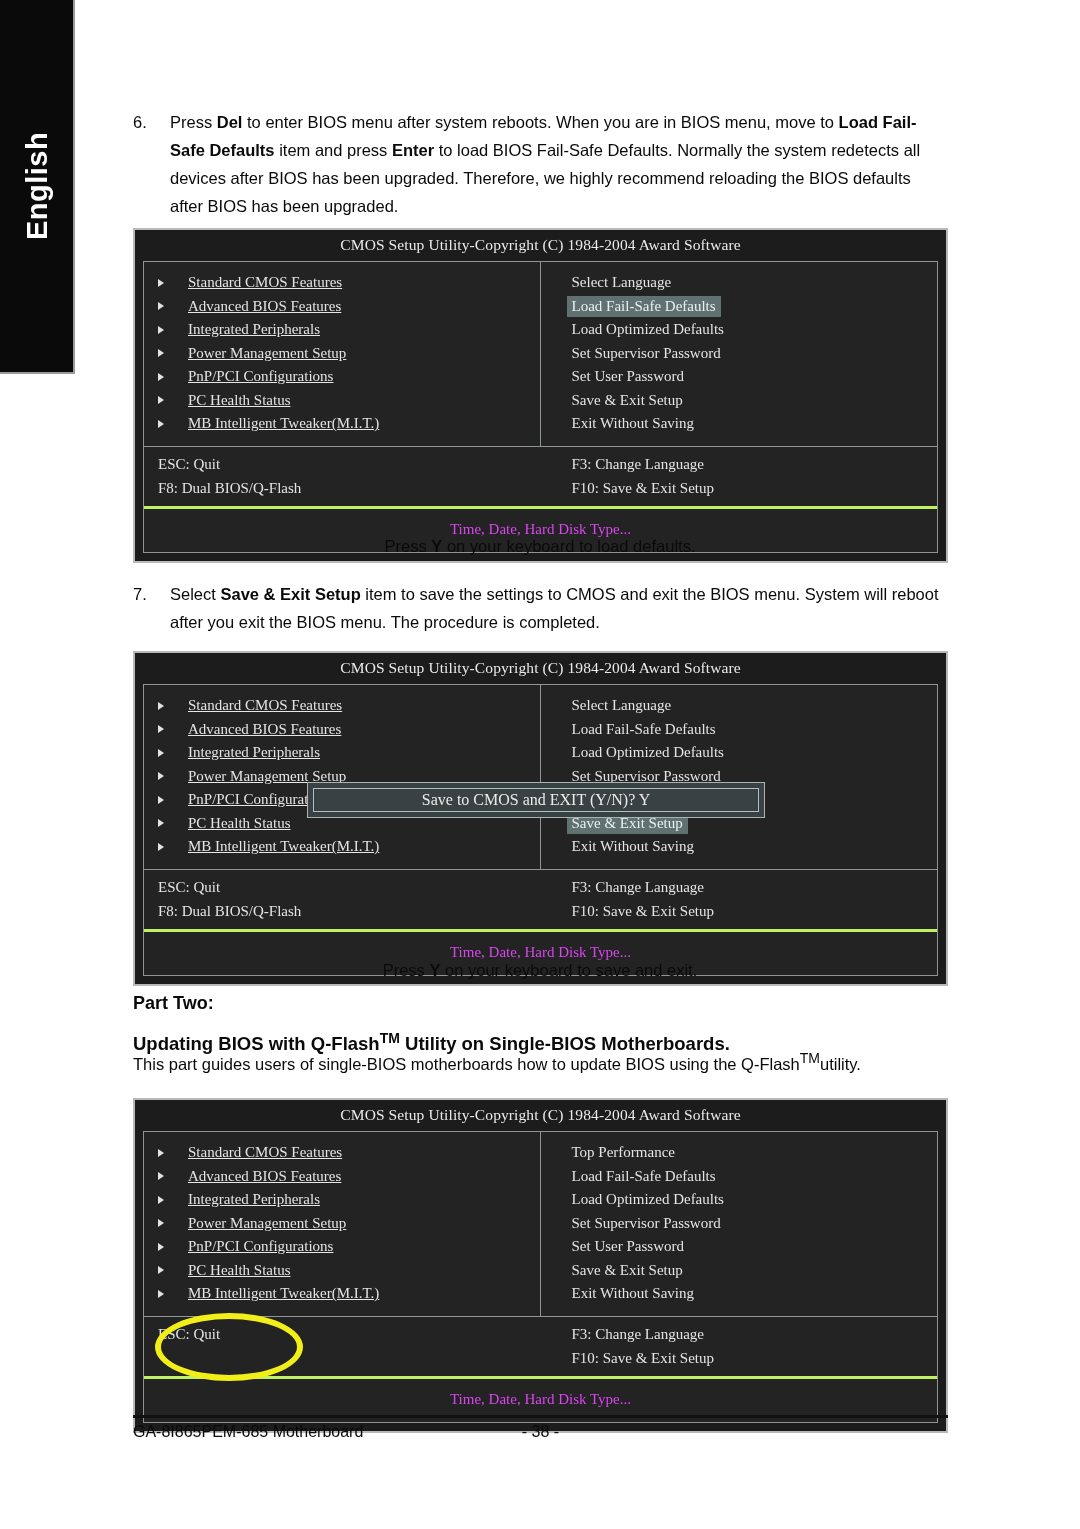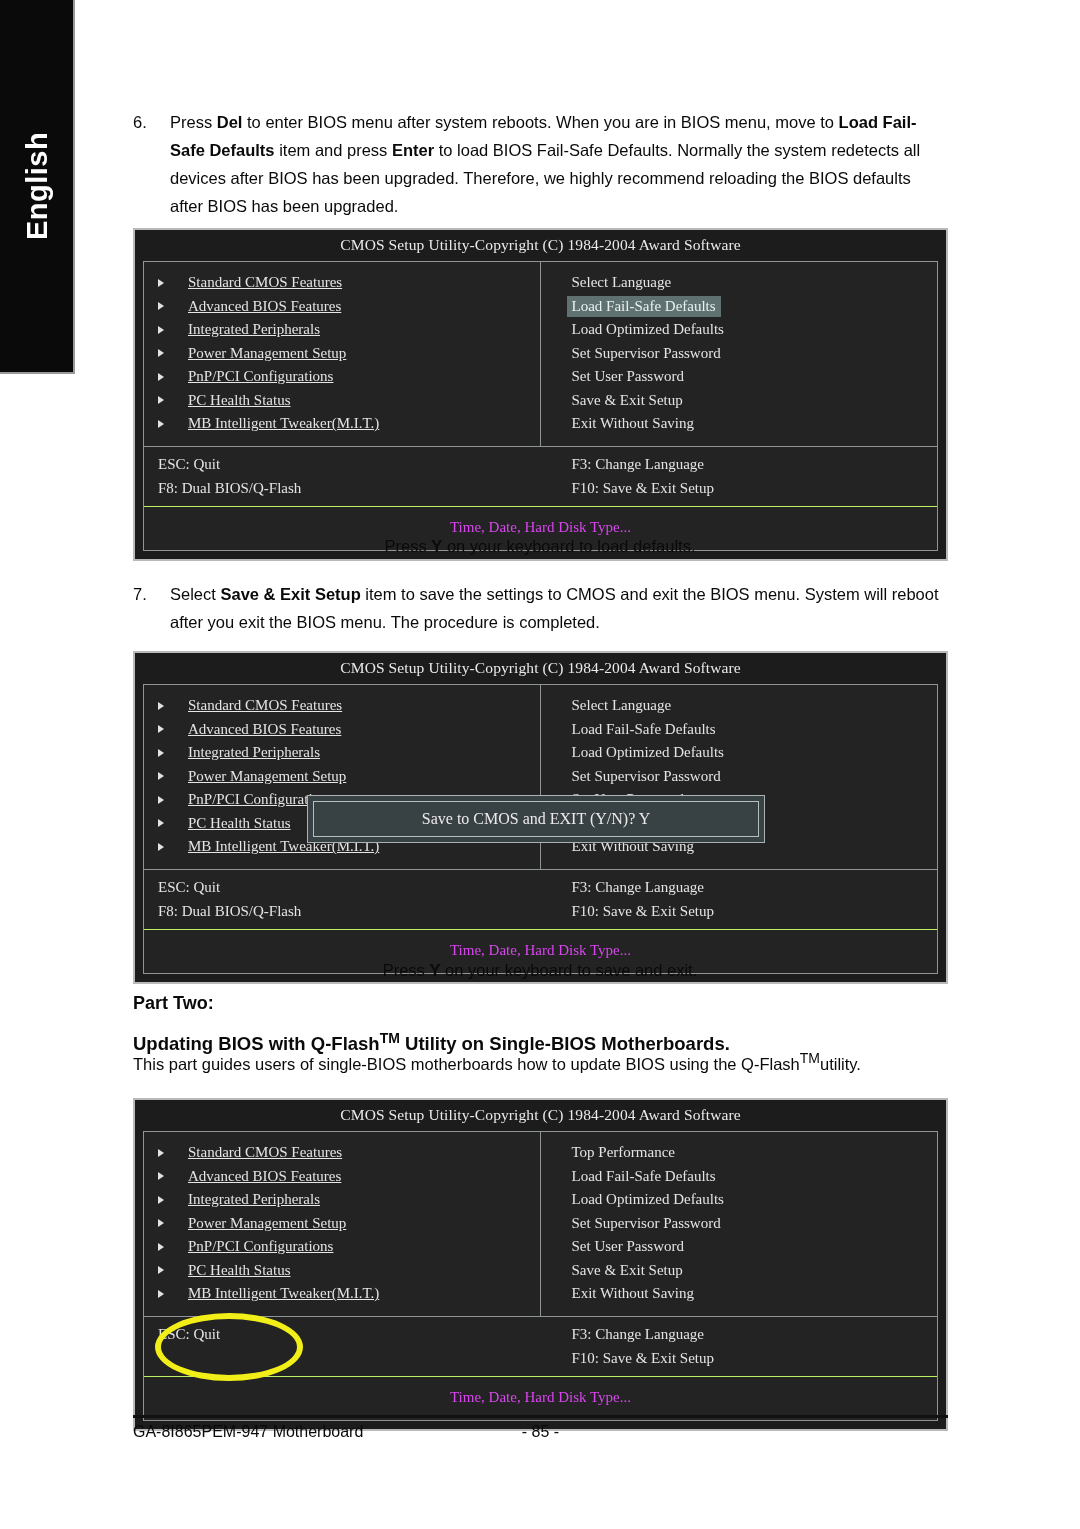--- a/index.html
+++ b/index.html
@@ -156,21 +156,21 @@
     background: #5f7171;
     color: #e9f1f1;
     padding: 1px 5px 2px 5px;
     margin-left: -5px;
     display: inline-block;
     line-height: 18px;
   }
 
   .bios-keys {
     display: flex;
-    border-bottom: 1px solid #bef264;
+    border-bottom: 3px solid #bef264;
   }
   .keycol {
     box-sizing: border-box;
     width: 50%;
     padding: 5px 0 6px 0;
   }
   .keycol.left  { padding-left: 14px; }
   .keycol.right { padding-left: 31px; }
   .keyline {
     font-size: 15px;
@@ -376,21 +376,21 @@
           <div class="mitem right">
             <span>Set User Password</span>
           </div>
           <div class="mitem right">
             <span class="lbl-hl">Save &amp; Exit Setup</span>
           </div>
           <div class="mitem right">
             <span>Exit Without Saving</span>
           </div>
         </div>
-      <div class="bios-dialog" style="left:163px; top:110px; width:458px; height:48px;">
+      <div class="bios-dialog" style="left:163px; top:97px; width:458px; height:36px;">
         <div class="bios-dialog-inner">Save to CMOS and EXIT (Y/N)? Y</div>
       </div>
     </div>
     <div class="bios-keys">
       <div class="keycol left">
           <div class="keyline">ESC: Quit</div>
           <div class="keyline">F8: Dual BIOS/Q-Flash</div>
         </div>
       <div class="keycol right">
           <div class="keyline">F3: Change Language</div>
@@ -482,14 +482,14 @@
           <div class="keyline">F10: Save &amp; Exit Setup</div>
         </div>
     </div>
     <div class="bios-status">Time, Date, Hard Disk Type...</div>
   </div>
 </div>
 
 <div class="oval" style="left:155px; top:1313px; width:136px; height:56px;"></div>
 
 <div class="footer-rule" style="top:1415px;"></div>
-<div class="footer footer-left" style="top:1423px;">GA-8I865PEM-947 Motherboard</div>
-<div class="footer footer-page" style="top:1423px;">- 85 -</div>
+<div class="footer footer-left" style="top:1423px;">GA-8I865PEM-685 Motherboard</div>
+<div class="footer footer-page" style="top:1423px;">- 38 -</div>
 
 </body></html>

